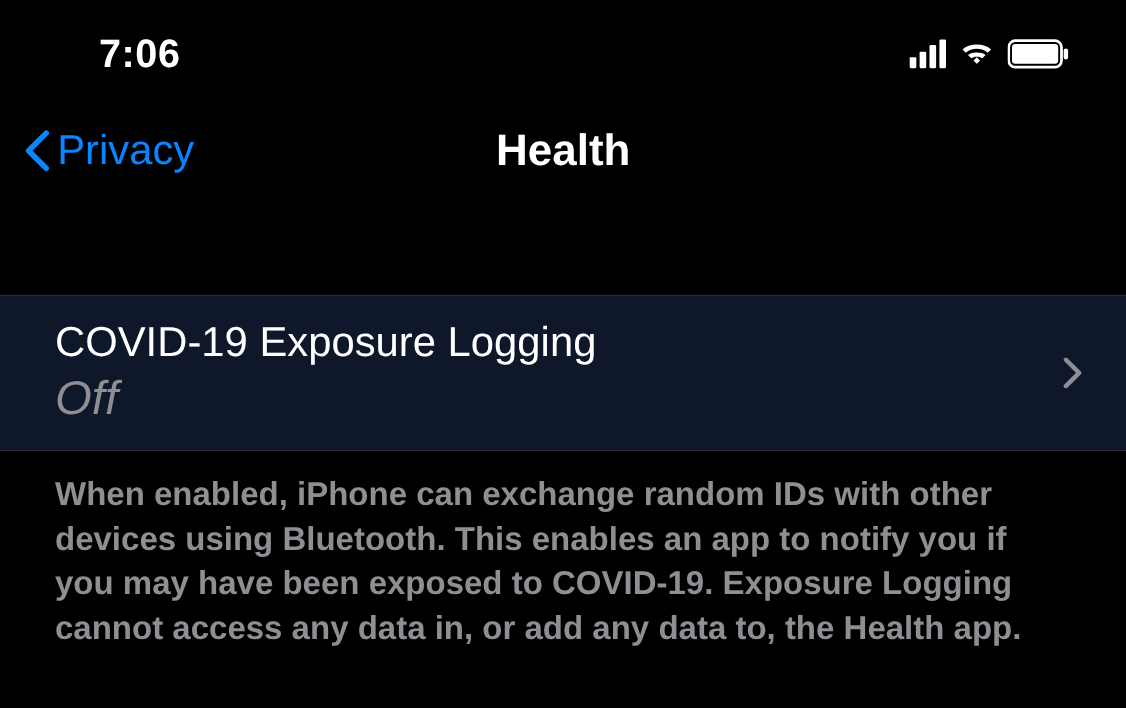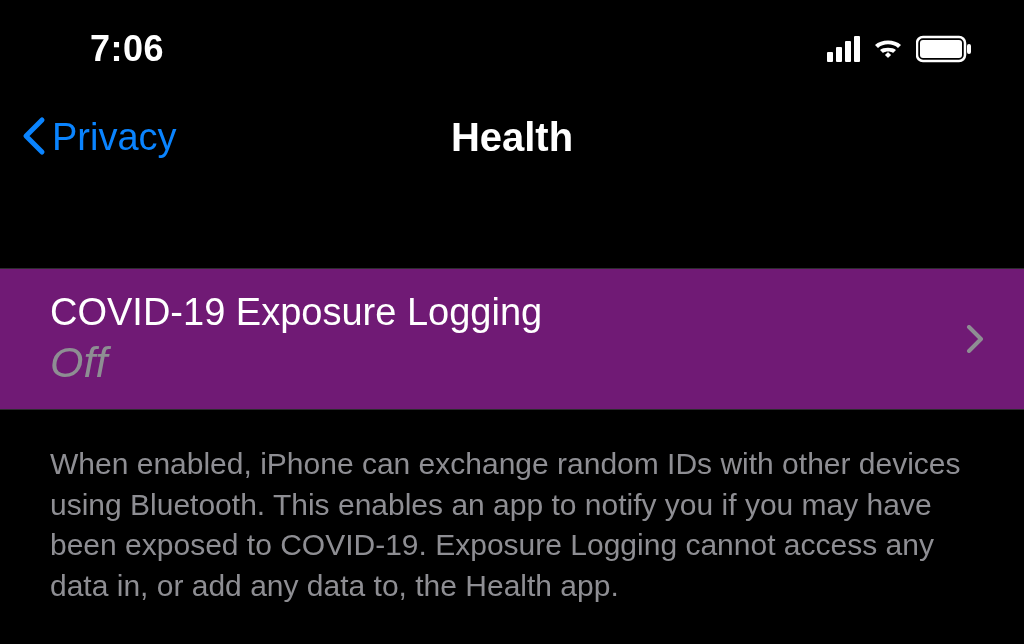--- a/index.html
+++ b/index.html
@@ -56,21 +56,21 @@
     }
     .nav-bar {
       display: flex;
       align-items: center;
       position: relative;
       height: 98px;
       padding: 0 20px;
     }
     .back-button {
       display: flex;
-      align-items: flex-start;
+      align-items: center;
       color: #0a84ff;
       font-size: 38px;
       font-weight: 400;
       position: absolute;
       left: 20px;
       cursor: pointer;
     }
     .back-chevron {
       width: 28px;
       height: 40px;
@@ -82,21 +82,21 @@
       position: absolute;
       left: 50%;
       transform: translateX(-50%);
       text-align: right;
     }
     .spacer-section {
       height: 82px;
       background: #000;
     }
     .list-row {
-      background: #701a75;
+      background: #0f172a;
       padding: 22px 40px 22px 50px;
       display: flex;
       justify-content: space-between;
       align-items: center;
       cursor: pointer;
       border-top: 1px solid #2c2c2e;
       border-bottom: 1px solid #2c2c2e;
     }
     .row-content {
       display: flex;
@@ -113,25 +113,25 @@
       font-weight: 400;
       color: #8e8e93;
       font-style: italic;
     }
     .chevron-right {
       width: 18px;
       height: 28px;
       flex-shrink: 0;
     }
     .description {
-      padding: 34px 50px 0 50px;
+      padding: 20px 50px 0 50px;
       font-size: 30px;
       line-height: 1.35;
       color: #8e8e93;
-      font-weight: 400;
+      font-weight: 700;
     }
   </style>
 </head>
 <body>
 
 <div class="status-bar">
   <div class="time">7:06</div>
   <div class="status-icons">
     <div class="signal-bars">
       <div class="bar bar1"></div>

